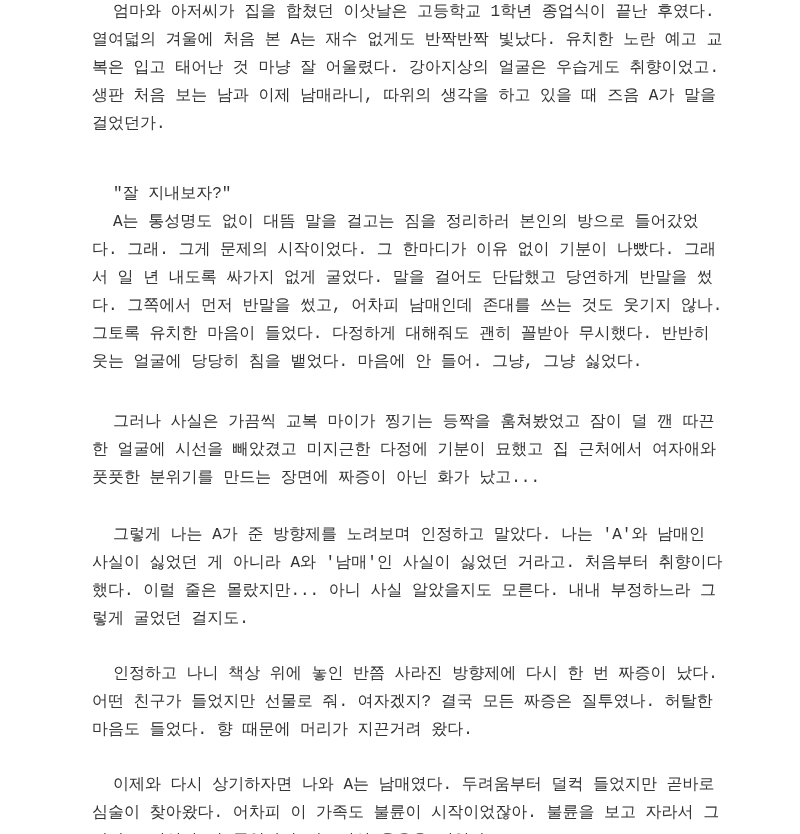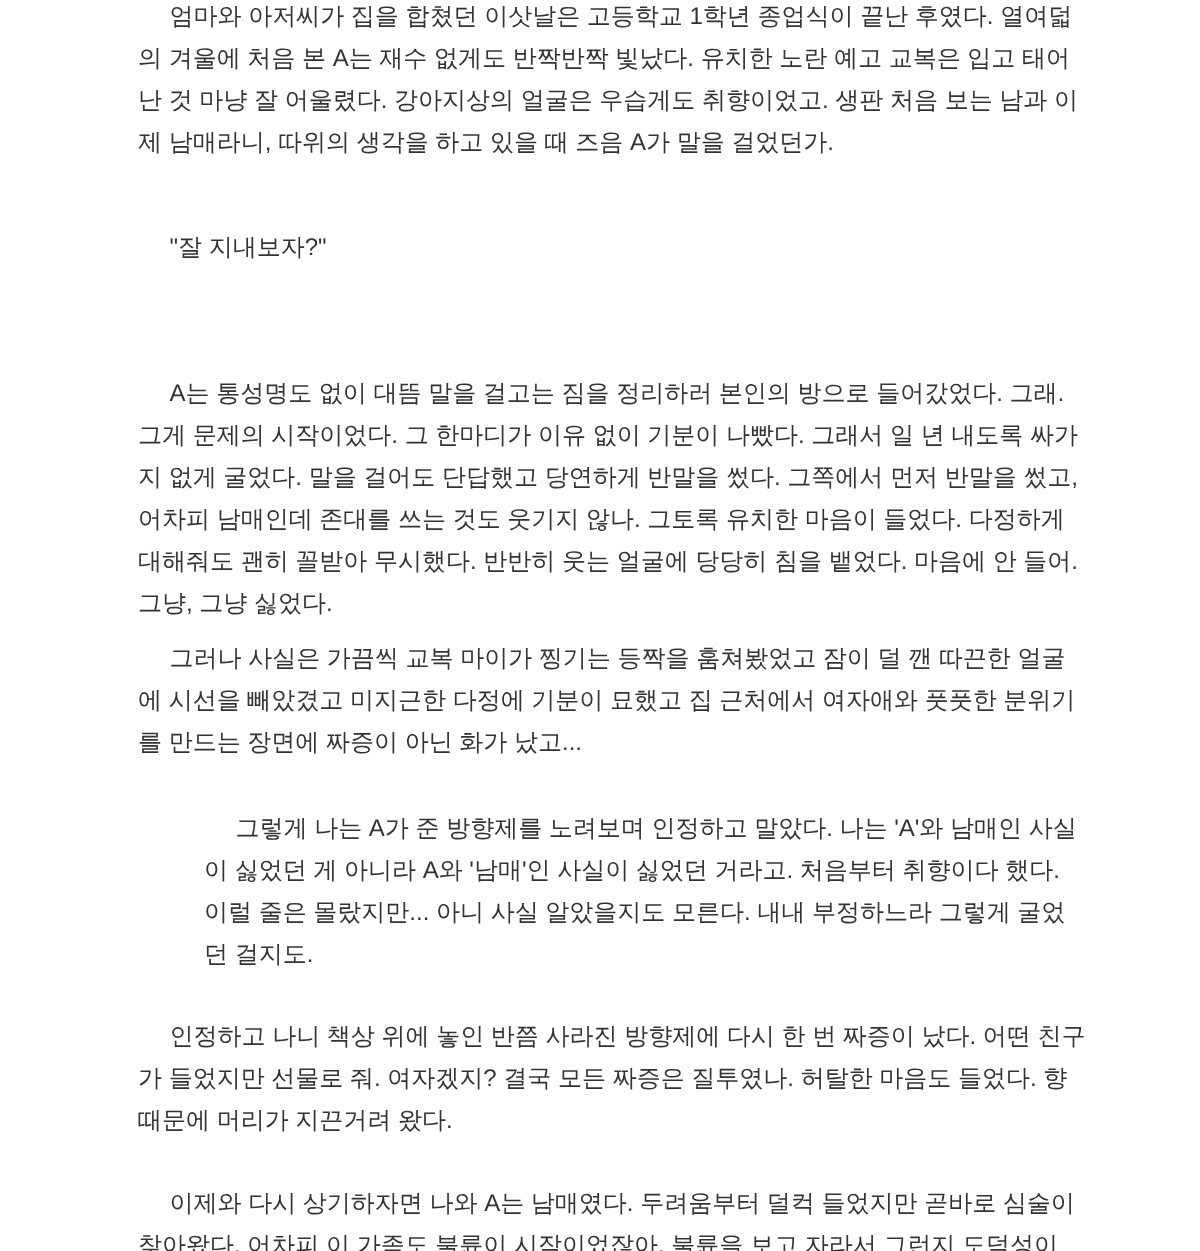--- a/index.html
+++ b/index.html
@@ -6,21 +6,21 @@
     margin: 0;
     padding: 0;
     background: #ffffff;
   }
   .page {
     position: relative;
     width: 800px;
     height: 834px;
     background: #ffffff;
     overflow: hidden;
-    font-family: Liberation Sans, sans-serif;
+    font-family: Liberation Mono, monospace;
   }
   .text-column {
     position: absolute;
     left: 92px;
     top: 0;
     width: 632px;
   }
   .text-column p {
     margin: 0;
     font-size: 16px;
@@ -28,23 +28,23 @@
     letter-spacing: 0px;
     color: #333333;
     text-indent: 21px;
     word-break: break-all;
     text-align: left;
     -webkit-font-smoothing: antialiased;
   }
   
   .text-column p:nth-of-type(1) { margin-top: -2px; }  
   .text-column p:nth-of-type(2) { margin-top: 42px; }  
-  .text-column p:nth-of-type(3) { margin-top: 69px; }  
-  .text-column p:nth-of-type(4) { margin-top: 9px; }
-  .text-column p:nth-of-type(5) { margin-top: 29px; margin-left: 44px; }
+  .text-column p:nth-of-type(3) { }  
+  .text-column p:nth-of-type(4) { margin-top: 32px; }
+  .text-column p:nth-of-type(5) { margin-top: 29px; }
   .text-column p:nth-of-type(6) { margin-top: 27px; }
   .text-column p:nth-of-type(7) { margin-top: 27px; }
 </style>
 </head>
 <body>
 
 <div class="page">
   <div class="text-column">
     <p>엄마와 아저씨가 집을 합쳤던 이삿날은 고등학교 1학년 종업식이 끝난 후였다. 열여덟의 겨울에 처음 본 A는 재수 없게도 반짝반짝 빛났다. 유치한 노란 예고 교복은 입고 태어난 것 마냥 잘 어울렸다. 강아지상의 얼굴은 우습게도 취향이었고. 생판 처음 보는 남과 이제 남매라니, 따위의 생각을 하고 있을 때 즈음 A가 말을 걸었던가.</p>
     <p>"잘 지내보자?"</p>

